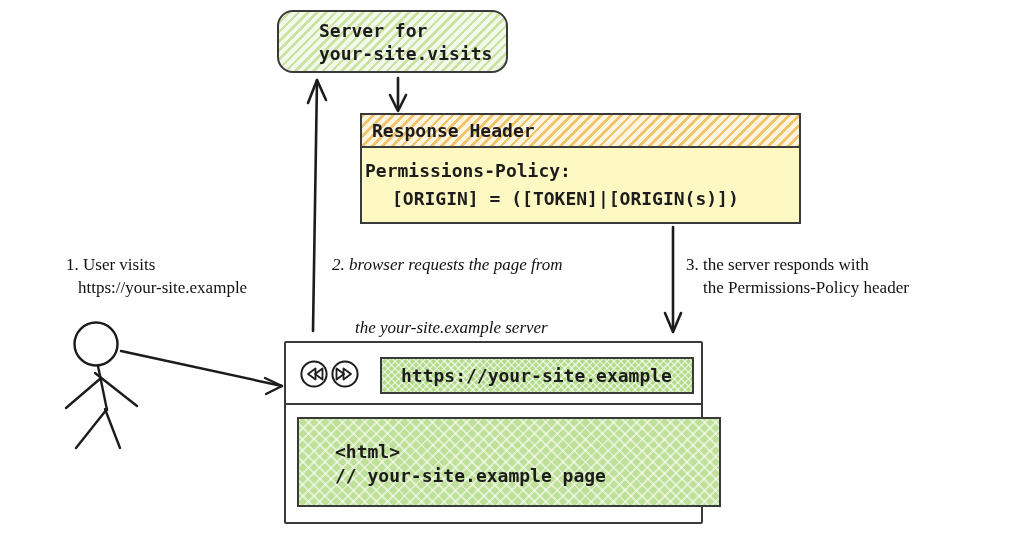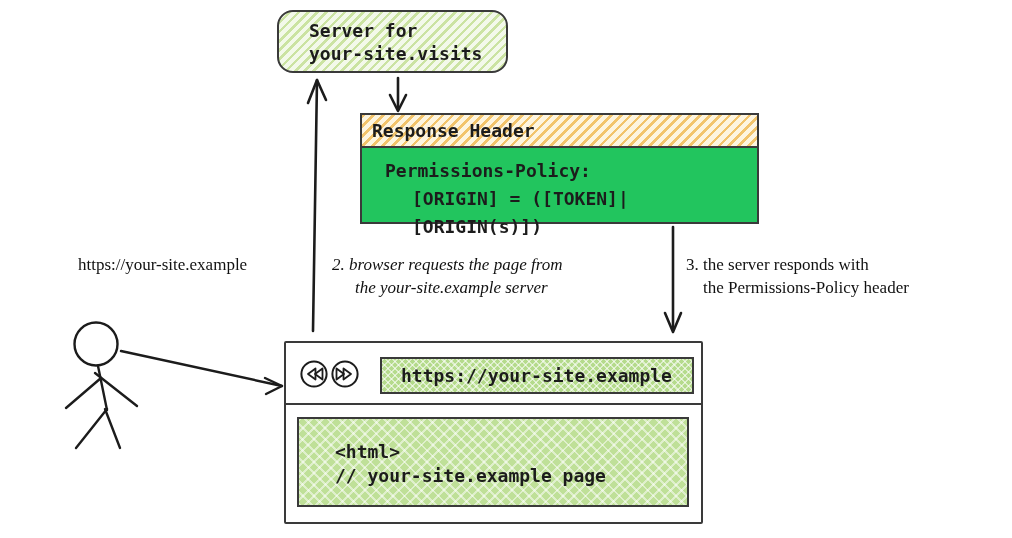--- a/index.html
+++ b/index.html
@@ -11,41 +11,41 @@
   .mono{font-family:"DejaVu Sans Mono","Liberation Mono",monospace;font-weight:bold;color:#1c1c1c;}
   .hand{font-family:cursive;font-size:17px;line-height:23px;color:#111;white-space:nowrap;}
 
   
   .server-box{
     position:absolute;left:277px;top:10px;width:231px;height:63px;box-sizing:border-box;
     border:2.2px solid #3a3a3a;border-radius:16px;
     background-color:#f3f9ea;
     background-image:repeating-linear-gradient(135deg,#cbe3a2 0 2.5px,rgba(0,0,0,0) 2.5px 6.5px);
     display:flex;flex-direction:column;justify-content:center;
-    padding-left:30px;font-size:18px;line-height:23px;
+    padding-left:40px;font-size:18px;line-height:23px;
   }
 
   
   .response-box{
-    position:absolute;left:360px;top:113px;width:399px;height:111px;box-sizing:border-box;
-    border:2px solid #3a3a3a;background:#22c55e;
+    position:absolute;left:360px;top:113px;width:441px;height:111px;box-sizing:border-box;
+    border:2px solid #3a3a3a;background:#fef9c3;
   }
   .response-title{
     height:33px;box-sizing:border-box;border-bottom:2px solid #3a3a3a;
     background-color:#fdf5e0;
     background-image:repeating-linear-gradient(135deg,#f2c46c 0 2.6px,rgba(0,0,0,0) 2.6px 7px);
     display:flex;align-items:center;padding-left:10px;font-size:18px;
   }
-  .response-body{padding:9px 0 0 11px;font-size:18px;line-height:28px;margin-left:12px;}
+  .response-body{padding:9px 0 0 3px;font-size:18px;line-height:28px;}
   .policy-line2{padding-left:27px;}
 
   
   .step{position:absolute;}
   .step-l2-1{margin-left:12px;}
-  .step-l2-2{margin-left:23px;}
+  .step-l2-2{margin-left:23px;margin-top:40px;}
   .step-l2-3{margin-left:17px;text-align:center;}
 
   
   .browser{
     position:absolute;left:284px;top:341px;width:419px;height:183px;box-sizing:border-box;
     border:2.2px solid #3a3a3a;background:#fff;border-radius:2px;
   }
   .toolbar{position:absolute;left:0;top:0;right:0;height:62px;box-sizing:border-box;border-bottom:2px solid #3a3a3a;}
   .navbtn{position:absolute;top:16px;width:30px;height:30px;}
   .navbtn.back{left:13px;}
@@ -53,21 +53,21 @@
   .urlbar{
     position:absolute;left:94px;top:14px;width:314px;height:37px;box-sizing:border-box;
     border:2px solid #3a3a3a;
     background-color:#b5db8c;
     background-image:
       repeating-linear-gradient(45deg,rgba(255,255,255,.55) 0 1.5px,rgba(0,0,0,0) 1.5px 5px),
       repeating-linear-gradient(135deg,rgba(255,255,255,.55) 0 1.5px,rgba(0,0,0,0) 1.5px 5px);
     display:flex;align-items:center;padding-left:19px;font-size:18px;
   }
   .codebox{
-    position:absolute;left:11px;top:74px;width:392px;height:90px;box-sizing:border-box;
+    position:absolute;left:11px;top:74px;width:424px;height:90px;box-sizing:border-box;
     border:2px solid #3a3a3a;
     background-color:#bfe098;
     background-image:
       repeating-linear-gradient(45deg,rgba(255,255,255,.5) 0 2px,rgba(0,0,0,0) 2px 8px),
       repeating-linear-gradient(135deg,rgba(255,255,255,.5) 0 2px,rgba(0,0,0,0) 2px 8px);
     padding:21px 0 0 36px;font-size:18px;line-height:24px;
   }
 
   .overlay{position:absolute;left:0;top:0;width:1012px;height:538px;}
   svg .ink{stroke:#1c1c1c;fill:none;stroke-linecap:round;stroke-linejoin:round;}
@@ -113,20 +113,21 @@
     <div class="response-title mono">
       <span>Response Header</span>
     </div>
     <div class="response-body mono">
       <div>Permissions-Policy:</div>
       <div class="policy-line2">[ORIGIN] = ([TOKEN]|[ORIGIN(s)])</div>
     </div>
   </div>
 
   <div class="step hand" style="left:66px;top:253px;">
+    <div>1. User visits</div>
     <div class="step-l2-1">https://your-site.example</div>
   </div>
   <div class="step hand" style="left:332px;top:253px;font-style:italic;">
     <div>2. browser requests the page from</div>
     <div class="step-l2-2">the your-site.example server</div>
   </div>
   <div class="step hand" style="left:686px;top:253px;">
     <div>3. the server responds with</div>
     <div class="step-l2-3">the Permissions-Policy header</div>
   </div>

